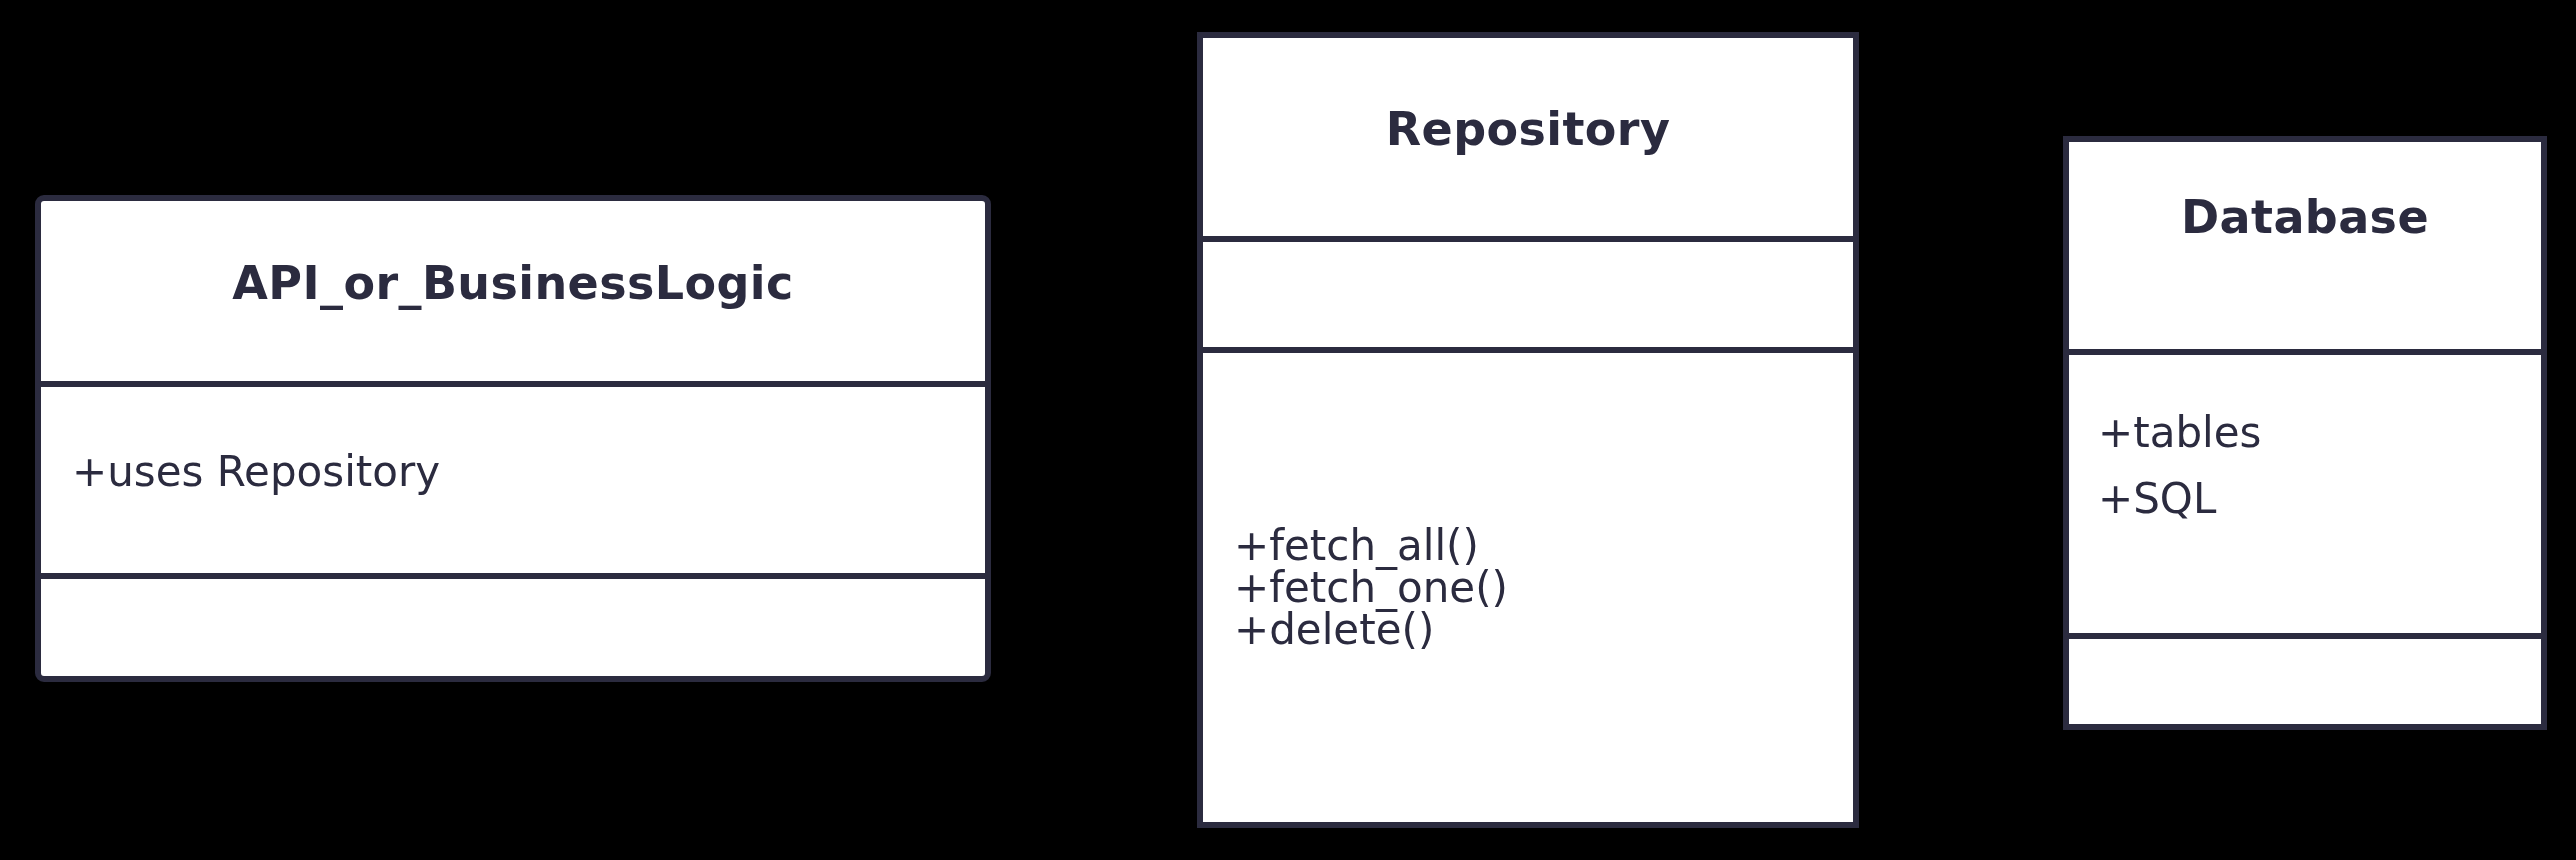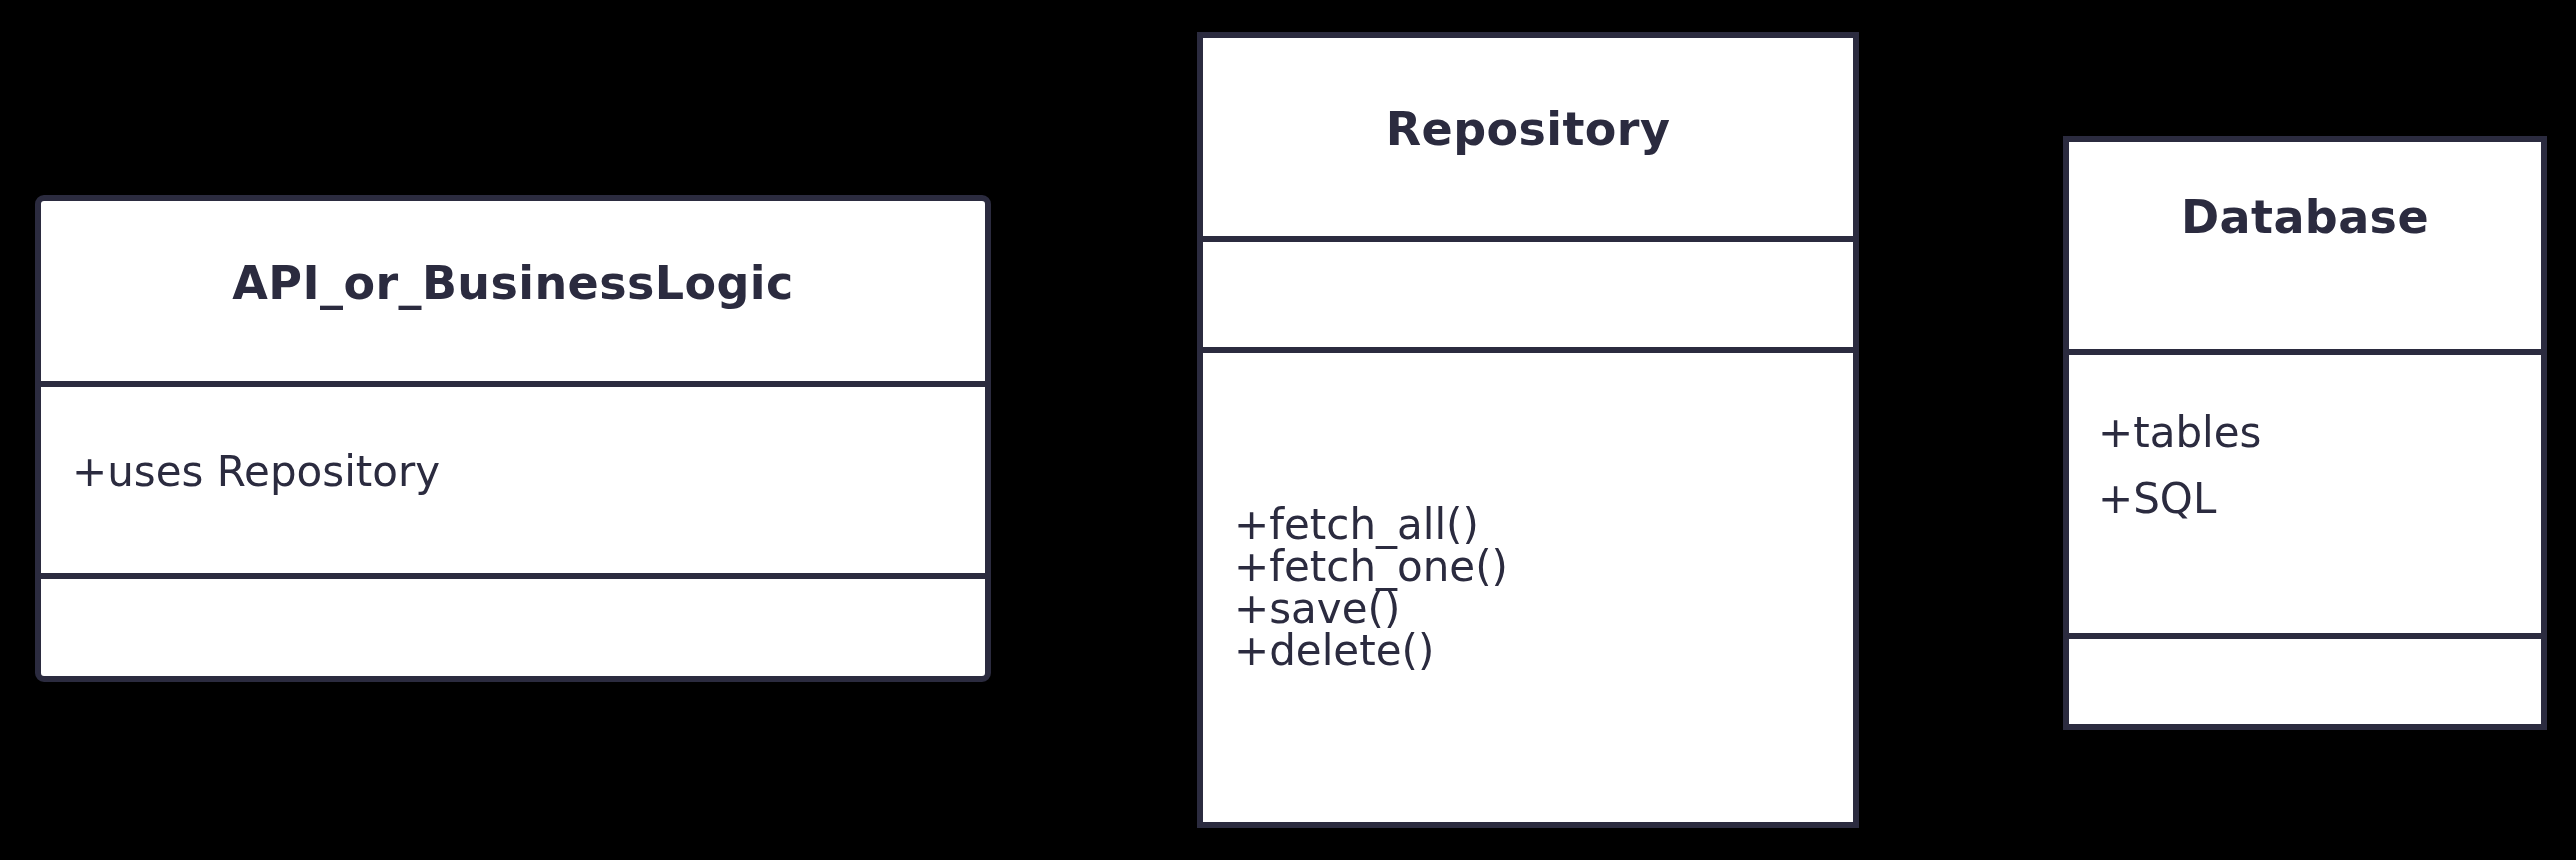--- a/index.html
+++ b/index.html
@@ -135,21 +135,20 @@
 
     <div class="uml-compartment cmp-title">
       <div class="uml-title">Repository</div>
     </div>
 
     <div class="uml-compartment cmp-attrs uml-member-list empty-compartment"></div>
 
     <div class="uml-compartment cmp-methods uml-member-list">
       <div class="uml-member">+fetch_all()</div>
       <div class="uml-member">+fetch_one()</div>
-      <div class="uml-member">+save()</div>
       <div class="uml-member">+delete()</div>
     </div>
   </div>
 
   <div class="uml-class" id="box-database">
 
     <div class="uml-compartment cmp-title">
       <div class="uml-title">Database</div>
     </div>
 

